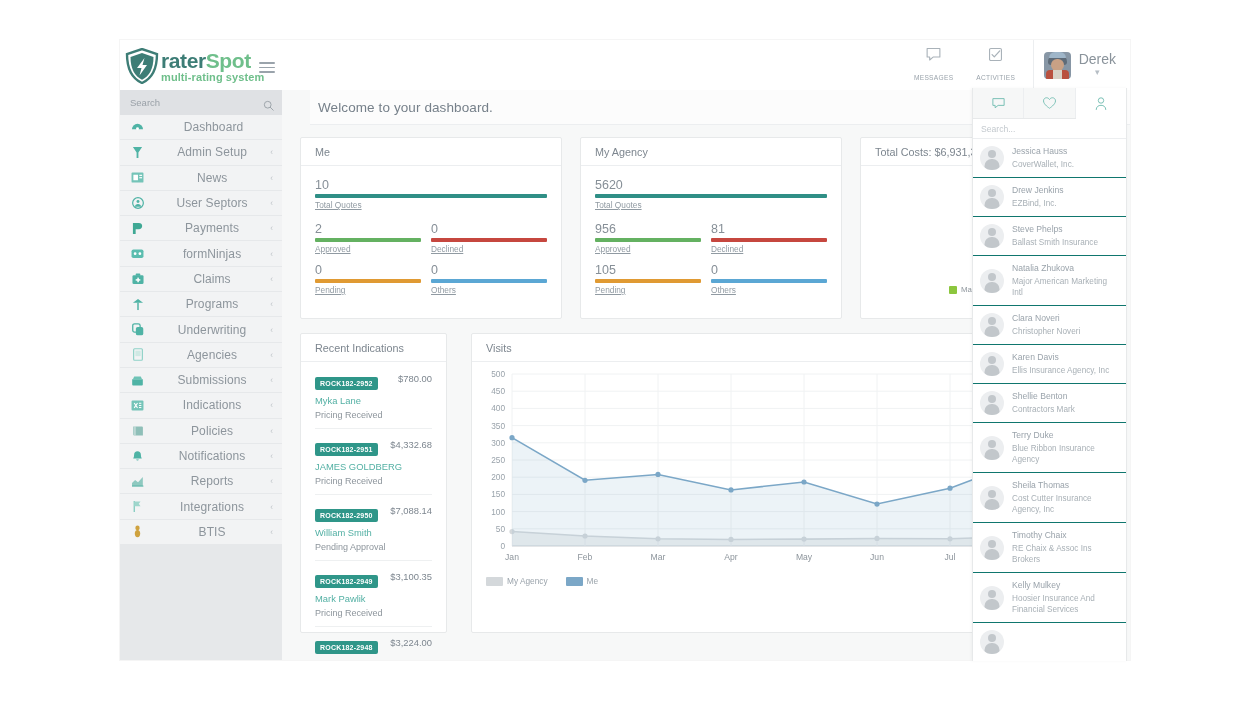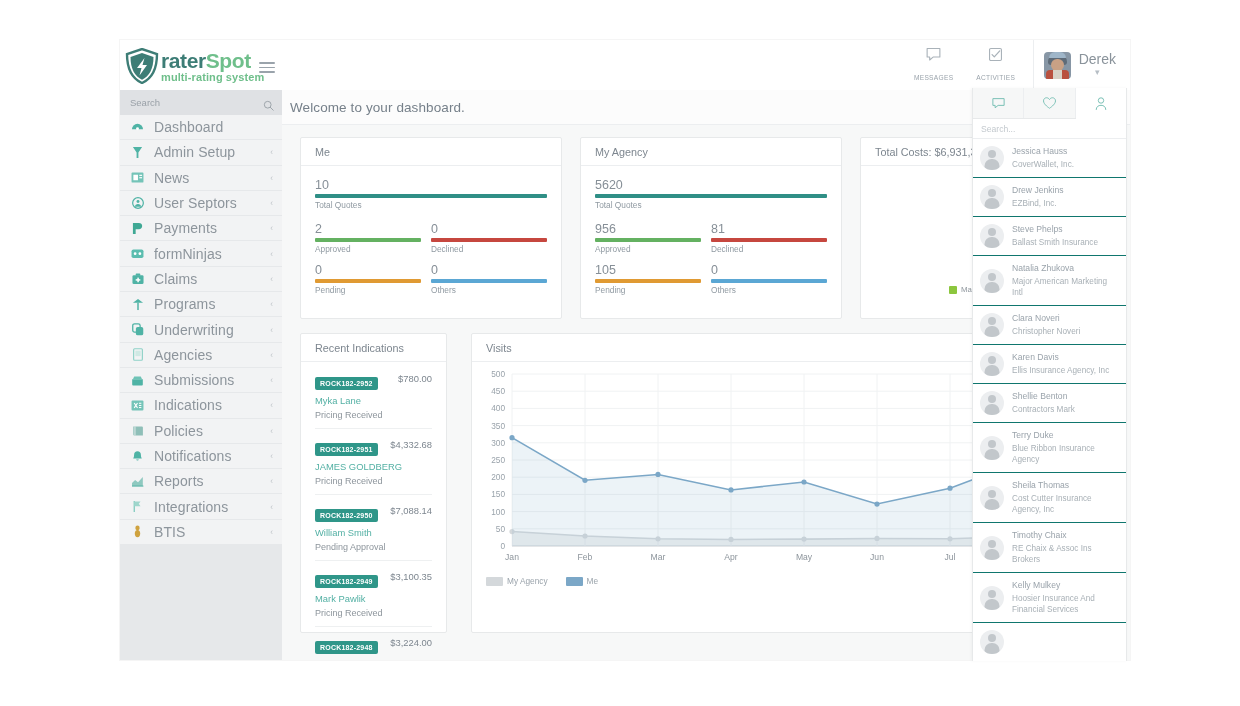--- a/index.html
+++ b/index.html
@@ -52,45 +52,45 @@
               padding:0 10px; position:relative;}
   .sb-search input{ border:0; background:transparent; outline:none; width:100%;
                     font-size:9.5px; color:#8d959c; font-family:"Liberation Sans", sans-serif;}
   .sb-search input::placeholder{ color:#9aa1a8; }
   .sb-search .mag{ position:absolute; right:8px; top:7px; }
   .nav{ background:#f2f3f4; }
   .nav-item{ display:flex; align-items:center; height:25.3px; padding:0 9px 0 10px;
              border-bottom:1px solid #e6e8ea; cursor:pointer; }
   .nav-item .nic{ width:15px; height:13px; flex:0 0 auto; margin-right:9px;
                   display:flex; align-items:center; justify-content:center; color:#58b3a6;}
-  .nav-item .nlb{ font-size:14px; color:#8d959c; flex:1; letter-spacing:0.1px;}
+  .nav-item .nlb{ font-size:12px; color:#8d959c; flex:1; letter-spacing:0.1px;text-align:center;}
   .nav-item .ncar{ font-size:8.5px; color:#c0c6cb; }
 
   
   .main{ position:absolute; left:162px; top:50px; right:0; bottom:0; background:#f7f8f8; overflow:hidden;}
   .welcome{ height:35px; background:#fcfcfc; border-bottom:1px solid #eceef0;
-            display:flex; align-items:center; padding-left:8px;}
+            display:flex; align-items:center; padding-left:8px;margin-left:28px;}
   .welcome h1{ font-size:13.5px; font-weight:normal; color:#76808a; letter-spacing:0.1px;}
 
   .row{ display:flex; padding:12px 17px 0 18px; gap:18px; }
   .card{ background:#fff; border:1px solid #e7e9ea; border-radius:2px; }
   .card-hd{ height:28px; display:flex; align-items:center; padding:0 14px;
             border-bottom:1px solid #eceef0; }
   .card-hd h2{ font-size:10.8px; font-weight:normal; color:#7d868f; }
   .card-bd{ padding:12px 14px 14px 14px; }
 
   .w-me{ width:262px; }
   .w-agency{ width:262px; }
   .w-costs{ flex:1; }
 
   
   .stat-full{ margin-bottom:12px; }
   .stat-num{ font-size:12.5px; color:#868f97; line-height:15px; }
   .bar{ height:4px; border-radius:1px; margin:1px 0 2px 0; }
-  .stat-lb{ font-size:8.3px; color:#909aa2; }
+  .stat-lb{ font-size:8.3px; color:#909aa2;text-decoration:underline; }
   .stat-grid{ display:flex; }
   .stat-half{ width:50%; padding-right:10px; margin-bottom:9px; }
   .stat-half:last-child{ padding-right:0; }
 
   
   .pie-wrap{ height:118px; position:relative; }
   .pie{ position:absolute; left:50%; top:6px; transform:translateX(-50%);
         width:62px; height:62px; border-radius:50%; }
   .pie-legend{ position:absolute; left:0; right:0; bottom:2px; display:flex;
                justify-content:center; gap:14px; }

